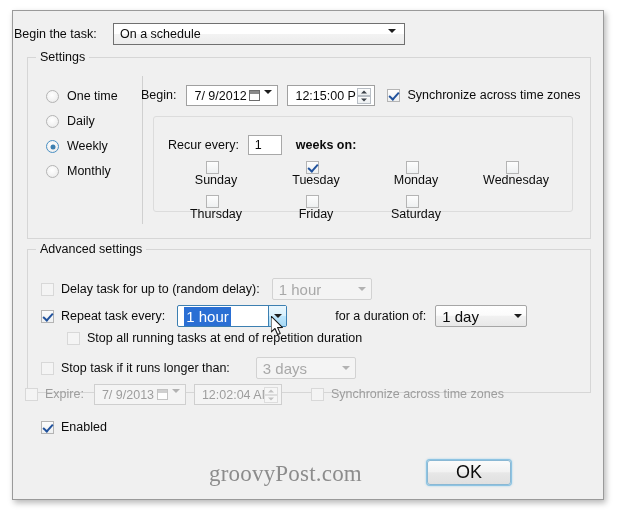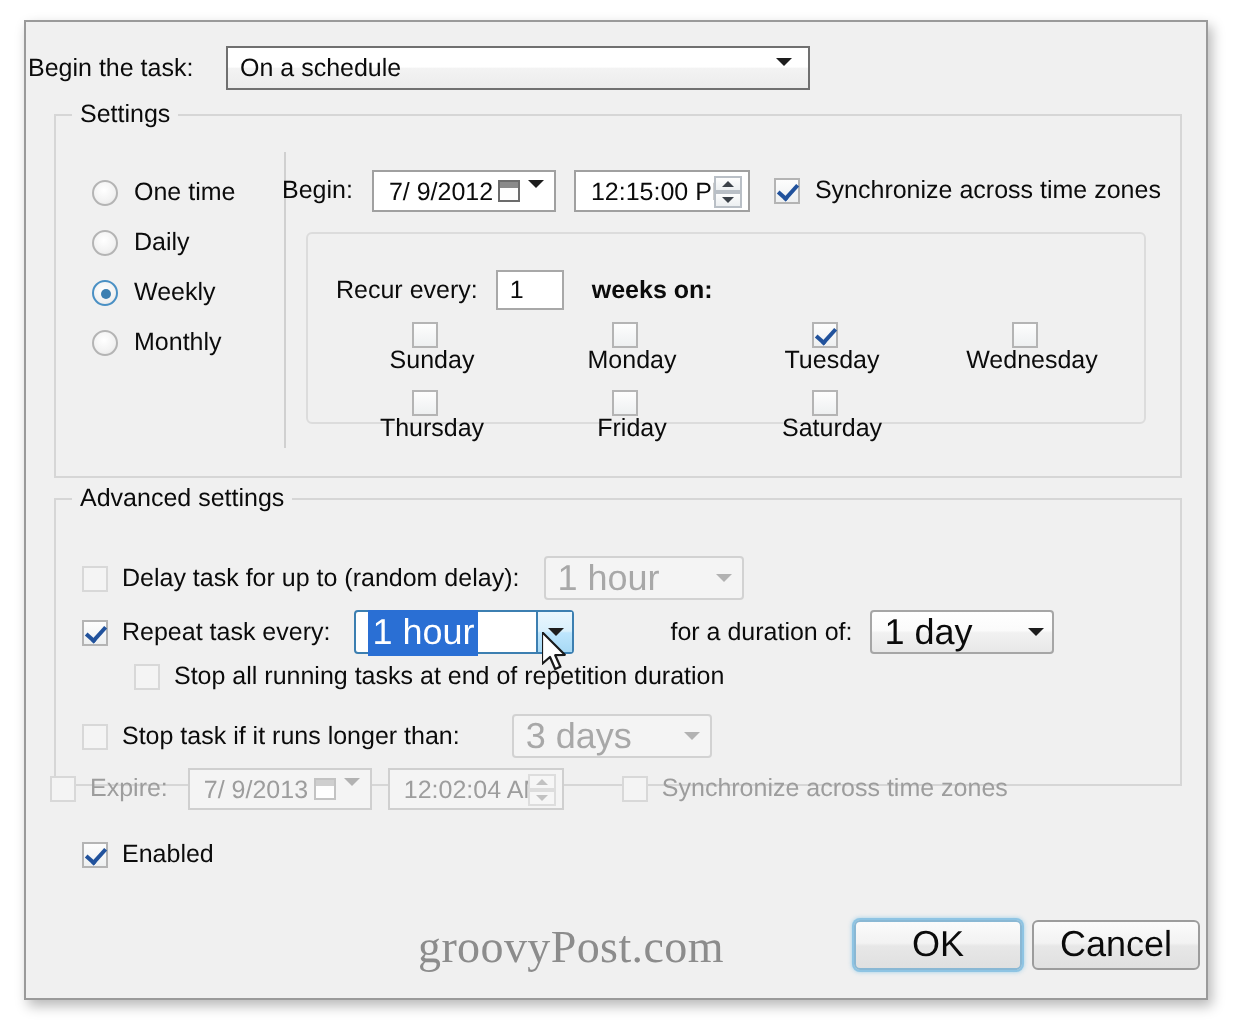--- a/index.html
+++ b/index.html
@@ -220,21 +220,21 @@
 
   .combo-ui {
     position: relative;
     height: 22px;
     background: linear-gradient(#ffffff 0%, #fbfbfb 46%, #f1f1f1 52%, #e8e8e8 100%);
     border: 1px solid #a6a6a6;
     border-radius: 2px;
     box-sizing: border-box;
     display: flex; align-items: center;
     padding-left: 6px;
-    font-size: 18px; color: #0b0b0b;
+    font-size: 15px; color: #0b0b0b;
   }
   .combo-ui .cbtn {
     position: absolute; right: 0; top: 0; bottom: 0;
     width: 17px;
     display: flex; align-items: center; justify-content: center;
   }
   .combo-ui.dim {
     background: #f4f4f4; border-color: #d2d2d2; color: #a8a8a8;
   }
   .combo-focus {
@@ -361,26 +361,26 @@
         <span class="lbl" style="margin-left:14px;font-weight:bold;">weeks on:</span>
       </div>
 
       <div class="days-grid">
         <div class="day-row">
           <div class="day-cell">
             <span class="cb"></span>
             <span class="lbl">Sunday</span>
           </div>
           <div class="day-cell">
-            <span class="cb"></span>
-            <span class="lbl">Monday</span>
-          </div>
-          <div class="day-cell">
             <span class="cb checked"></span>
             <span class="lbl">Tuesday</span>
+          </div>
+          <div class="day-cell">
+            <span class="cb"></span>
+            <span class="lbl">Monday</span>
           </div>
           <div class="day-cell">
             <span class="cb"></span>
             <span class="lbl">Wednesday</span>
           </div>
         </div>
         <div class="day-row">
           <div class="day-cell">
             <span class="cb"></span>
             <span class="lbl">Thursday</span>
@@ -478,22 +478,19 @@
     <div class="adv-row" style="left:28px; top:410px;">
       <span class="cb checked"></span>
       <span class="lbl">Enabled</span>
     </div>
 
     <div class="watermark">groovyPost.com</div>
 
     <div class="btn default" id="ok-button">
       <span>OK</span>
     </div>
-    <div class="btn" id="cancel-button">
-      <span>Cancel</span>
-    </div>
 
     <svg class="cursor" viewBox="0 0 14 21">
       <polygon points="0,0 0,16 4,12.5 6.6,18.5 9.2,17.4 6.6,11.6 11.4,11.4" fill="#ffffff" stroke="#1a1a1a" stroke-width="1.1" stroke-linejoin="round"></polygon>
     </svg>
 
   </div>
 </div>
 
 </body></html>

